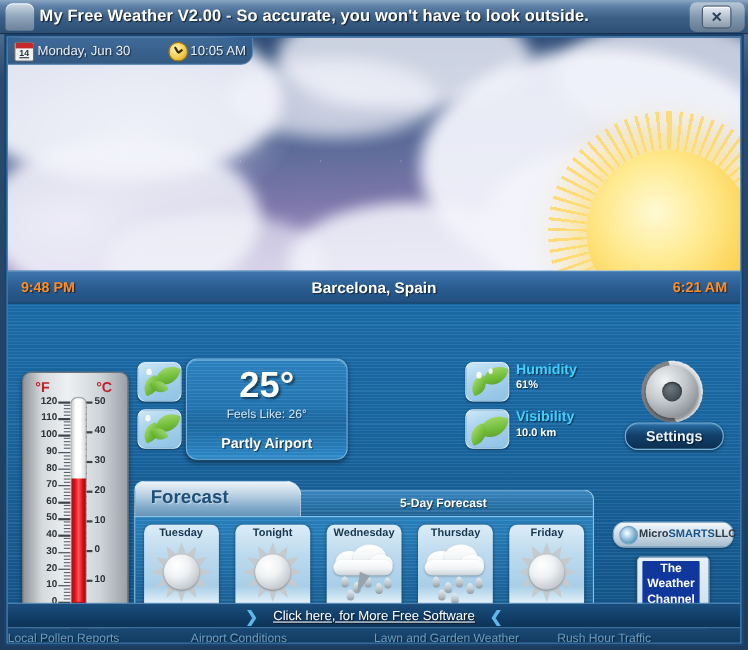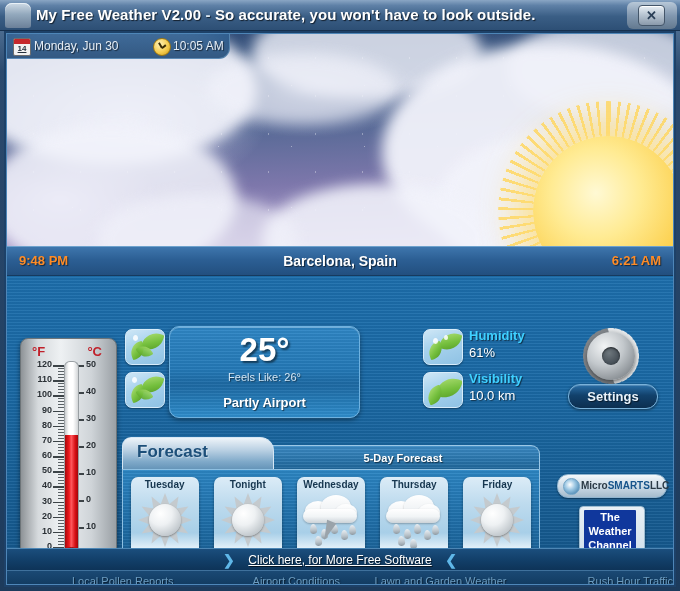--- a/index.html
+++ b/index.html
@@ -239,33 +239,32 @@
   .leaf{position:absolute;border-radius:80% 8% 80% 8%;background:linear-gradient(150deg,#b9e47f 0%,#74bf3d 55%,#4e9421 100%);}
   .l1{left:17px;top:2px;width:19px;height:19px;transform:rotate(18deg);}
   .l2{left:4px;top:13px;width:15px;height:15px;transform:rotate(-22deg);}
   .l3{left:12px;top:15px;width:13px;height:13px;transform:rotate(60deg);opacity:.92;}
   .drop{position:absolute;width:5px;height:6px;border-radius:50% 50% 50% 50%/60% 60% 40% 40%;background:rgba(255,255,255,.85);}
   .stat .sl{
     position:absolute;left:46px;top:-1px;color:#3fd0ff;font-size:13px;font-weight:bold;
     text-shadow:1px 1px 1px rgba(0,0,0,.55);white-space:nowrap;
   }
   .stat .sv{
-    position:absolute;left:46px;top:16px;color:#ffffff;font-size:13px;font-weight:normal;
+    position:absolute;left:46px;top:16px;color:#ffffff;font-size:10px;font-weight:bold;
     text-shadow:1px 1px 1px rgba(0,0,0,.55);white-space:nowrap;
   }
 
   
   .current{
     position:absolute;left:162px;top:52px;width:145px;height:90px;border-radius:10px;
     background:
       repeating-linear-gradient(180deg, rgba(255,255,255,.05) 0px, rgba(255,255,255,.05) 1px, rgba(0,0,0,.05) 1px, rgba(0,0,0,.05) 3px),
       linear-gradient(180deg,#2f87c6 0%,#2479b7 48%,#1d6aa4 64%,#2f8ecd 100%);
     border:1px solid #6fb2e0;
     box-shadow:0 2px 5px rgba(0,0,0,.4), inset 0 1px 0 rgba(255,255,255,.28);
-    padding-left:44px;
   }
   .cur-temp{
     position:absolute;left:0;top:6px;width:100%;text-align:center;
     color:#ffffff;font-size:33px;font-weight:bold;line-height:34px;
     text-shadow:2px 2px 2px rgba(0,0,0,.5);
   }
   .cur-feels{
     position:absolute;left:0;top:44px;width:100%;text-align:center;
     color:#d4e7f5;font-size:11px;text-shadow:1px 1px 1px rgba(0,0,0,.5);
   }
@@ -441,21 +440,21 @@
     text-shadow:1px 1px 1px rgba(0,0,0,.6);
   }
   .statusbar{
     position:absolute;left:0;top:536px;width:666px;height:20px;
     background:linear-gradient(180deg,#17436e 0%,#113css 100%);
     background:linear-gradient(180deg,#1a4974 0%,#0f3558 100%);
     border-top:1px solid #3f719c;
     display:flex;align-items:center;
   }
   .statusbar .sb{
-    flex:1;text-align:right;color:#6c9cc0;font-size:11px;cursor:pointer;
+    flex:1;text-align:left;color:#6c9cc0;font-size:11px;cursor:pointer;
     text-shadow:1px 1px 1px rgba(0,0,0,.5);
   }
 </style>
 </head>
 <body>
 
 <div class="app">
 
   <div class="titlebar">
     <div class="tb-leftcap"></div>

